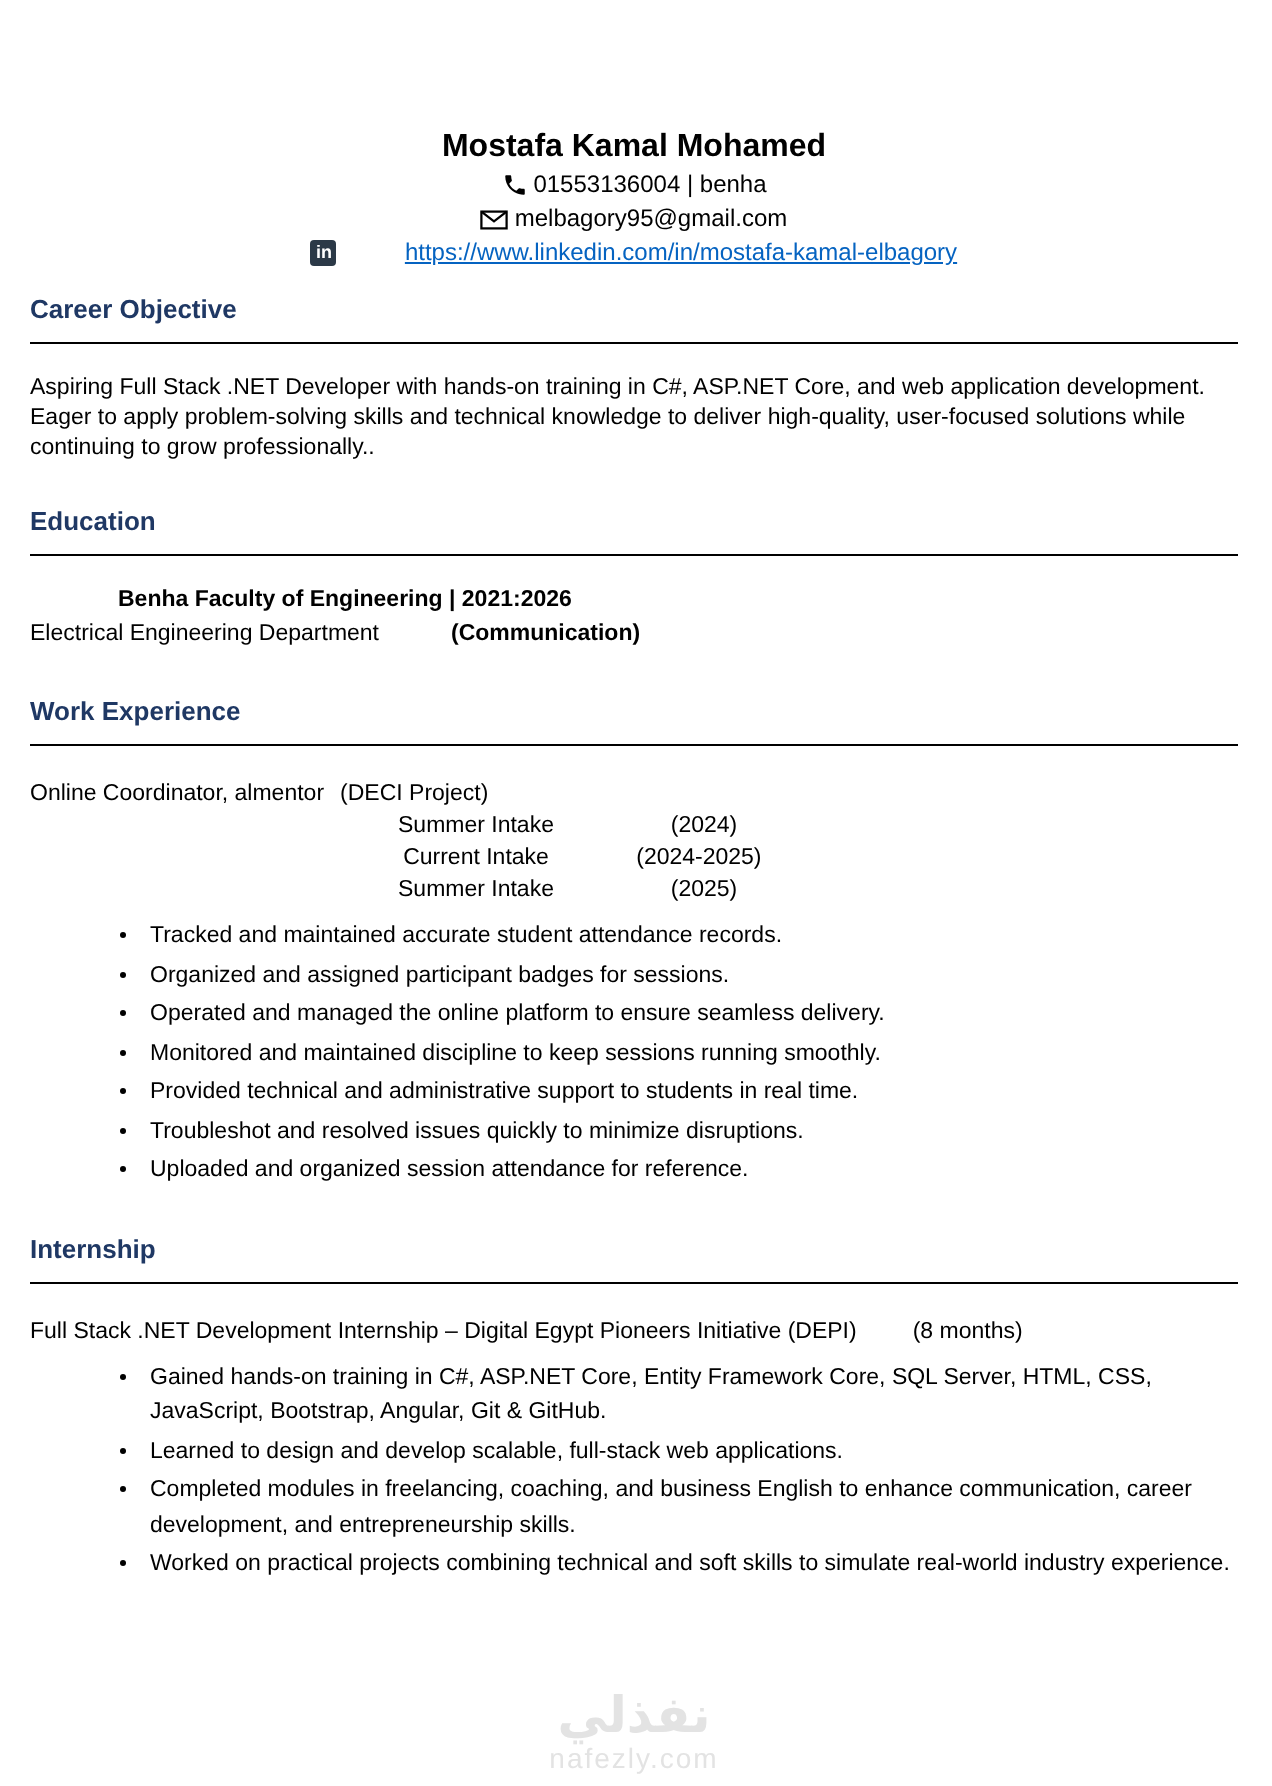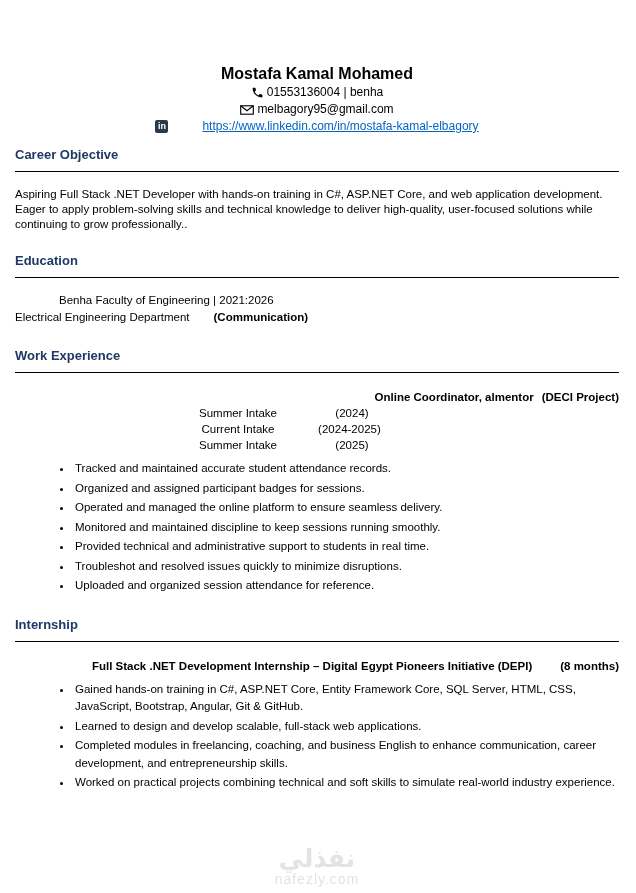--- a/index.html
+++ b/index.html
@@ -37,25 +37,25 @@
   a.link{color:var(--link);text-decoration:underline;padding-left:31px;}
   
   .section{margin-top:22px;}
   .section.first{margin-top:12px;}
   .section-title{
     font-size:13px;font-weight:bold;color:var(--heading);
     line-height:16px;
   }
   .rule{border:none;border-top:1px solid var(--rule);margin:8px 0 0;}
   .para{font-size:11.5px;line-height:14.8px;margin-top:15px;}
-  .line-bold{font-size:11.5px;font-weight:normal;line-height:17px;padding-left:44px;}
+  .line-bold{font-size:11.5px;font-weight:bold;line-height:17px;padding-left:44px;}
   .line{font-size:11.5px;line-height:17px;}
   .edu-block{margin-top:14px;}
-  .spec{font-weight:bold;margin-left:24px;}
-  .role-row{margin-top:16px;font-size:11.5px;font-weight:bold;line-height:16px;text-align:right;}
+  .spec{font-weight:bold;margin-left:36px;}
+  .role-row{margin-top:16px;font-size:11.5px;font-weight:normal;line-height:16px;}
   .role-project{margin-left:8px;}
   .role-duration{margin-left:28px;}
   .intake-row{
     display:flex;justify-content:center;
     font-size:11.5px;line-height:16px;
     padding-left:16px;
   }
   .intake-period{width:150px;text-align:center;margin-right:24px;flex:none;}
   ul.bullets{
     margin-top:7px;

